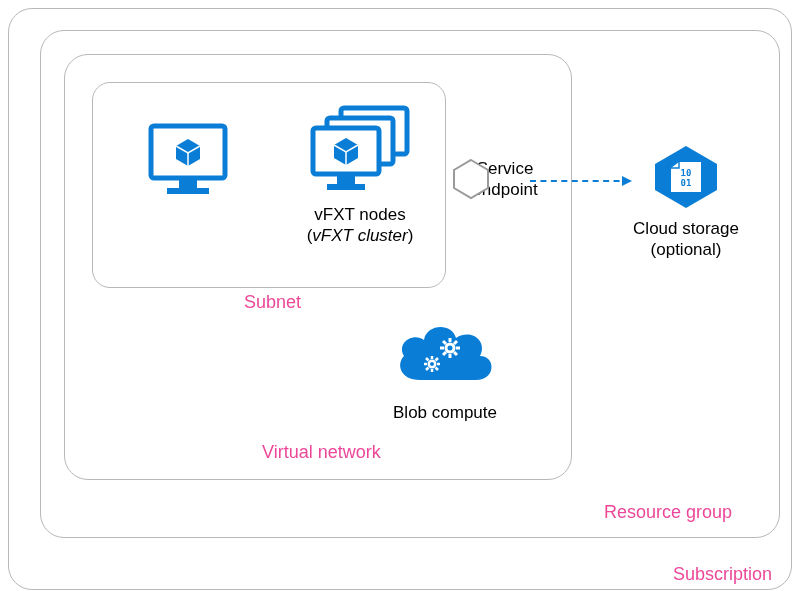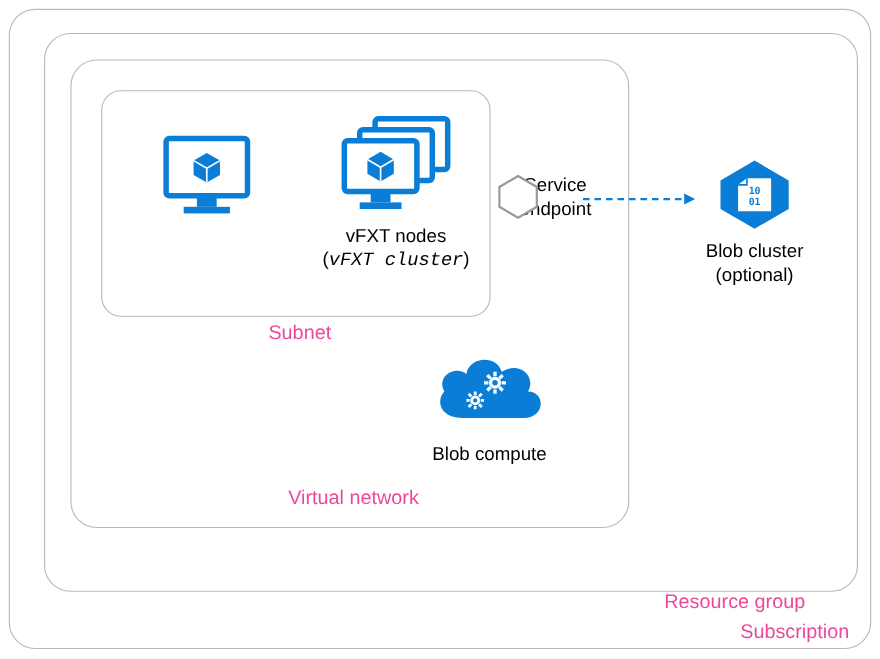--- a/index.html
+++ b/index.html
@@ -27,21 +27,21 @@
   .virtual-network { left: 64px; top: 54px; width: 508px; height: 426px; }
   .subnet          { left: 92px; top: 82px; width: 354px; height: 206px; border-radius: 18px; }
   .ic-wrap {
     position: absolute;
     text-align: center;
     color: #000;
     font-size: 17px;
     line-height: 1.25;
   }
   .ic-wrap svg { display: block; margin: 0 auto 6px auto; }
-  .italic { font-style: italic; font-family: Liberation Mono, monospace; }
+  .italic { font-style: italic; }
   .hexagon {
     position: absolute;
     width: 42px; height: 42px;
   }
   .dashed-arrow {
     position: absolute;
     border-top: 2px dashed #0a7ed6;
     height: 0;
   }
   .dashed-arrow::after {
@@ -56,21 +56,21 @@
 </style>
 </head>
 <body>
 
 <div class="box subscription"></div>
 <div class="box resource-group"></div>
 <div class="box virtual-network"></div>
 <div class="box subnet"></div>
 
 <div class="box-label" style="right:28px; bottom:14px;">Subscription</div>
-<div class="box-label" style="right:68px; top:537px;">Resource group</div>
+<div class="box-label" style="right:68px; top:502px;">Resource group</div>
 <div class="box-label" style="left:262px; top:442px;">Virtual network</div>
 <div class="box-label" style="left:244px; top:292px;">Subnet</div>
 
 <div class="ic-wrap" style="left:108px; top:122px; width:160px;">
   <svg width="86" height="76" viewBox="0 0 86 76">
     <rect x="6" y="4" width="74" height="52" rx="3" fill="none" stroke="#0a7ed6" stroke-width="5"></rect>
     <rect x="34" y="58" width="18" height="8" fill="#0a7ed6"></rect>
     <rect x="22" y="66" width="42" height="6" fill="#0a7ed6"></rect>
     <g transform="translate(43,30)">
       <polygon points="0,-13 12,-6 12,7 0,14 -12,7 -12,-6" fill="#0a7ed6"></polygon>
@@ -121,21 +121,21 @@
   <svg width="74" height="70" viewBox="0 0 74 70">
     <polygon points="37,4 68,22 68,48 37,66 6,48 6,22" fill="#0a7ed6"></polygon>
     <g transform="translate(22,20)">
       <path d="M0 6 L0 30 L30 30 L30 0 L8 0 Z" fill="#fff"></path>
       <path d="M0 6 L8 6 L8 0" fill="none" stroke="#0a7ed6" stroke-width="1.5"></path>
       <text x="15" y="14" text-anchor="middle" font-size="9" fill="#0a7ed6" font-family="monospace" font-weight="bold">10</text>
       <text x="15" y="24" text-anchor="middle" font-size="9" fill="#0a7ed6" font-family="monospace" font-weight="bold">01</text>
     </g>
   </svg>
   <div>
-    <span>Blob cluster</span><br>
+    <span>Cloud storage</span><br>
     <span>(optional)</span>
   </div>
 </div>
 
 <div class="ic-wrap" style="left:360px; top:318px; width:170px;">
   <svg width="110" height="78" viewBox="0 0 110 78">
     <path d="M30 62
              C10 62 6 46 14 38
              C6 24 24 14 34 22
              C36 6 62 4 66 20

